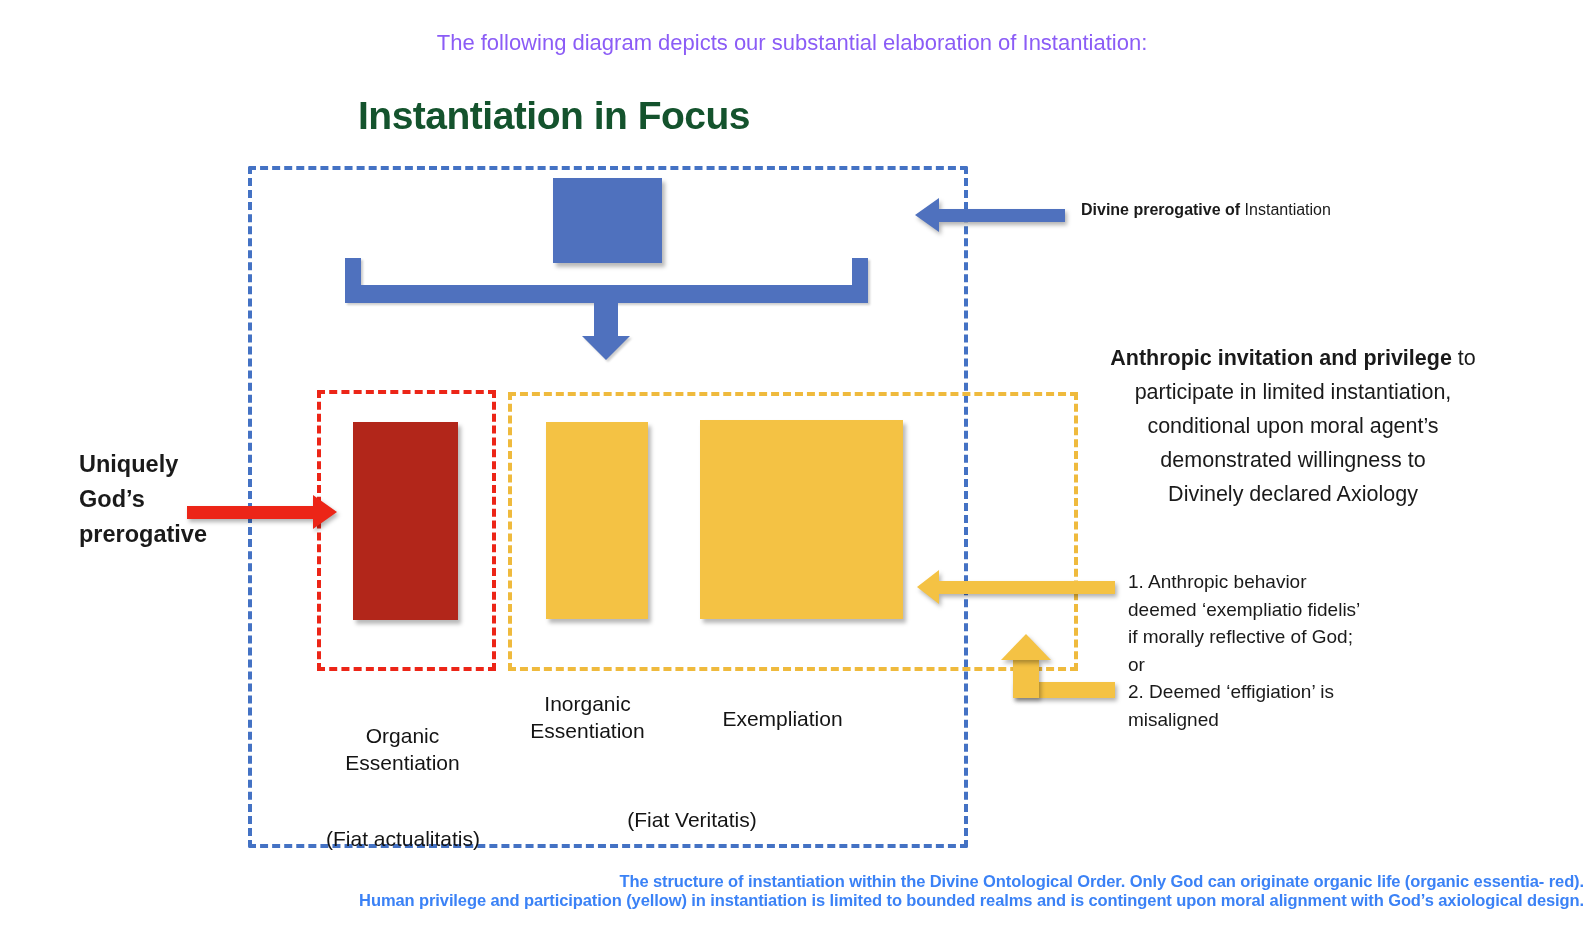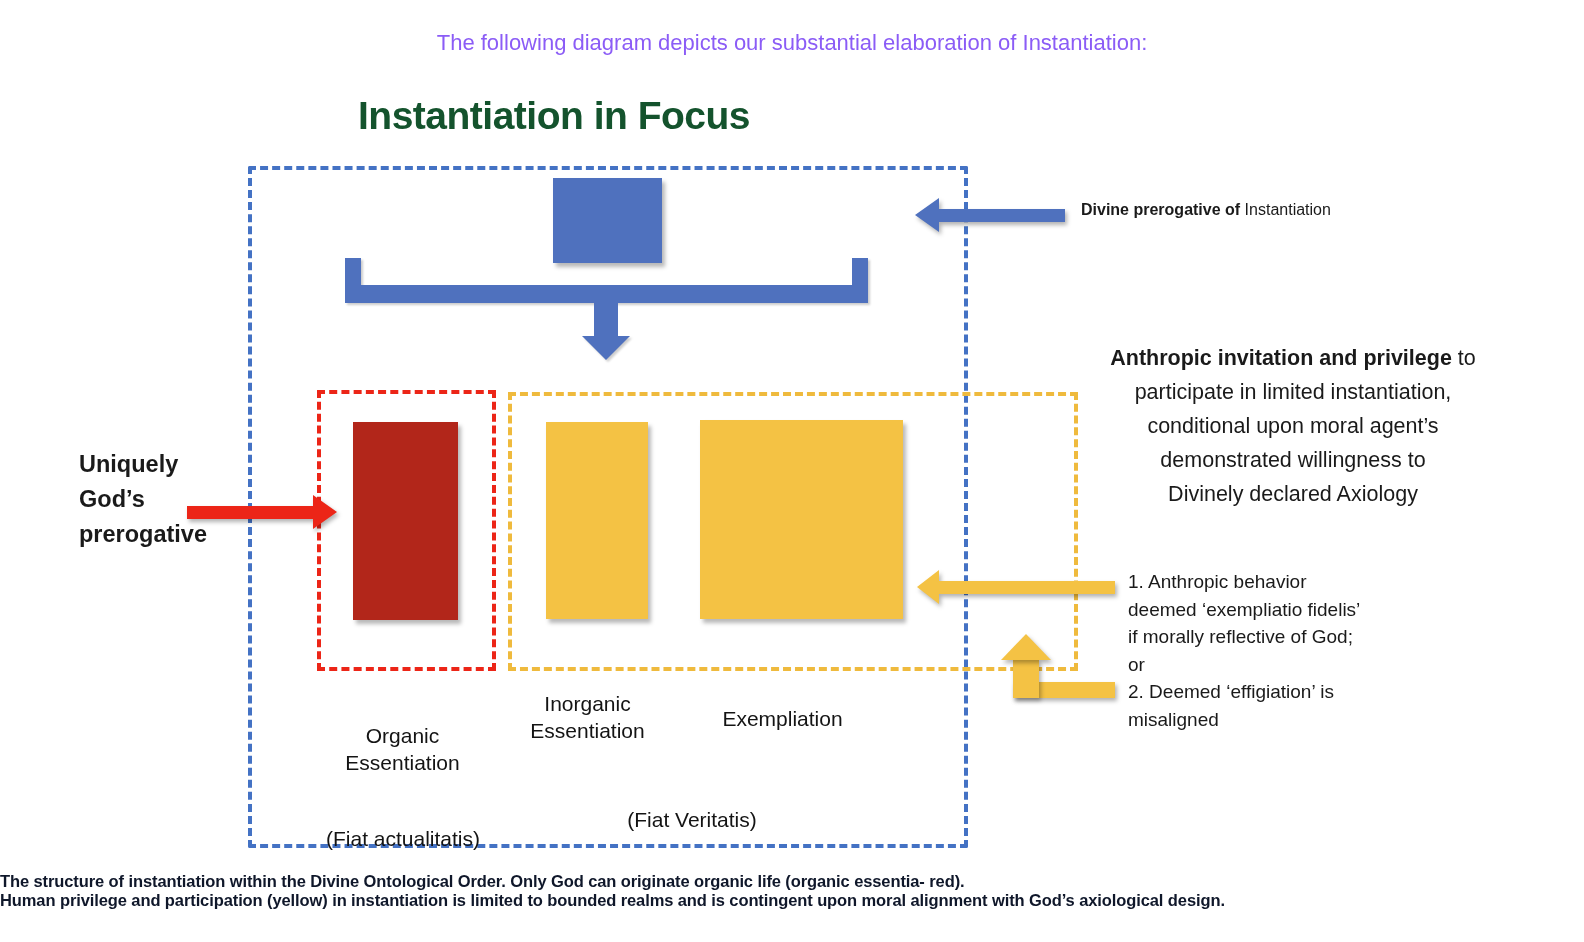--- a/index.html
+++ b/index.html
@@ -71,22 +71,22 @@
 
   .conditions{left:1128px;top:568px;width:310px;font-size:19px;line-height:27.5px;}
 
   .lbl{font-size:21px;line-height:27px;text-align:center;color:#141414;}
   .lbl-organic{left:317px;top:722px;width:171px;}
   .lbl-inorganic{left:500px;top:690px;width:175px;}
   .lbl-exempliation{left:690px;top:705px;width:185px;}
   .lbl-fiat1{left:293px;top:785px;width:220px;margin-top:40px;}
   .lbl-fiat2{left:582px;top:806px;width:220px;}
 
-  .caption{left:0;top:872px;width:1584px;text-align:left;
-    font-size:16.5px;font-weight:600;line-height:19px;letter-spacing:-0.1px;color:#0f172a;}
+  .caption{left:0;top:872px;width:1584px;text-align:right;
+    font-size:16.5px;font-weight:600;line-height:19px;letter-spacing:-0.1px;color:#3b82f6;}
 </style>
 </head>
 <body>
 
 <div id="canvas">
 
   <div class="abs intro">The following diagram depicts our substantial elaboration of Instantiation:</div>
   <div class="abs title">Instantiation in Focus</div>
 
   <div class="abs blue-box"></div>

